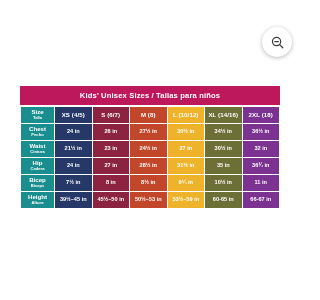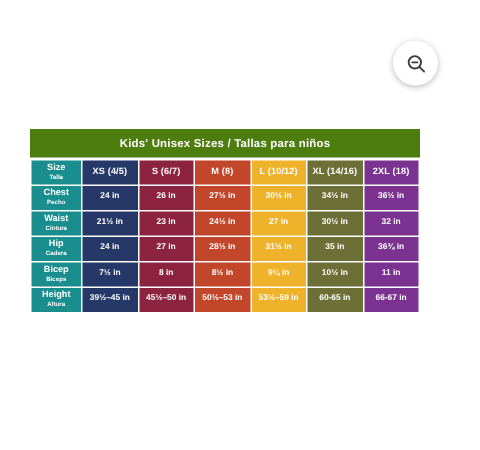--- a/index.html
+++ b/index.html
@@ -35,21 +35,21 @@
 
   
   #chart-wrap {
     position: absolute;
     left: 20px;
     top: 86px;
     width: 260px;
   }
 
   #chart-title {
-    background: #4d7c0f;
+    background: #be185d;
     color: #ffffff;
     font-size: 7.6px;
     font-weight: bold;
     text-align: center;
     letter-spacing: 0.15px;
     padding: 5.5px 0 5.5px 0;
     line-height: 1;
   }
 
   table.size-table {

